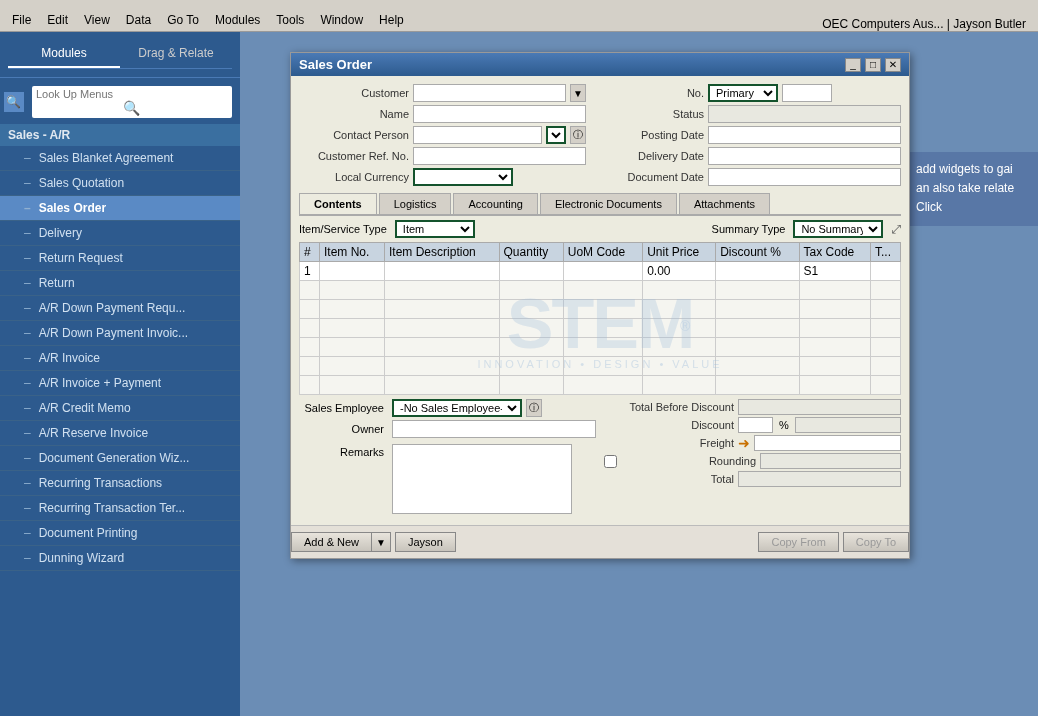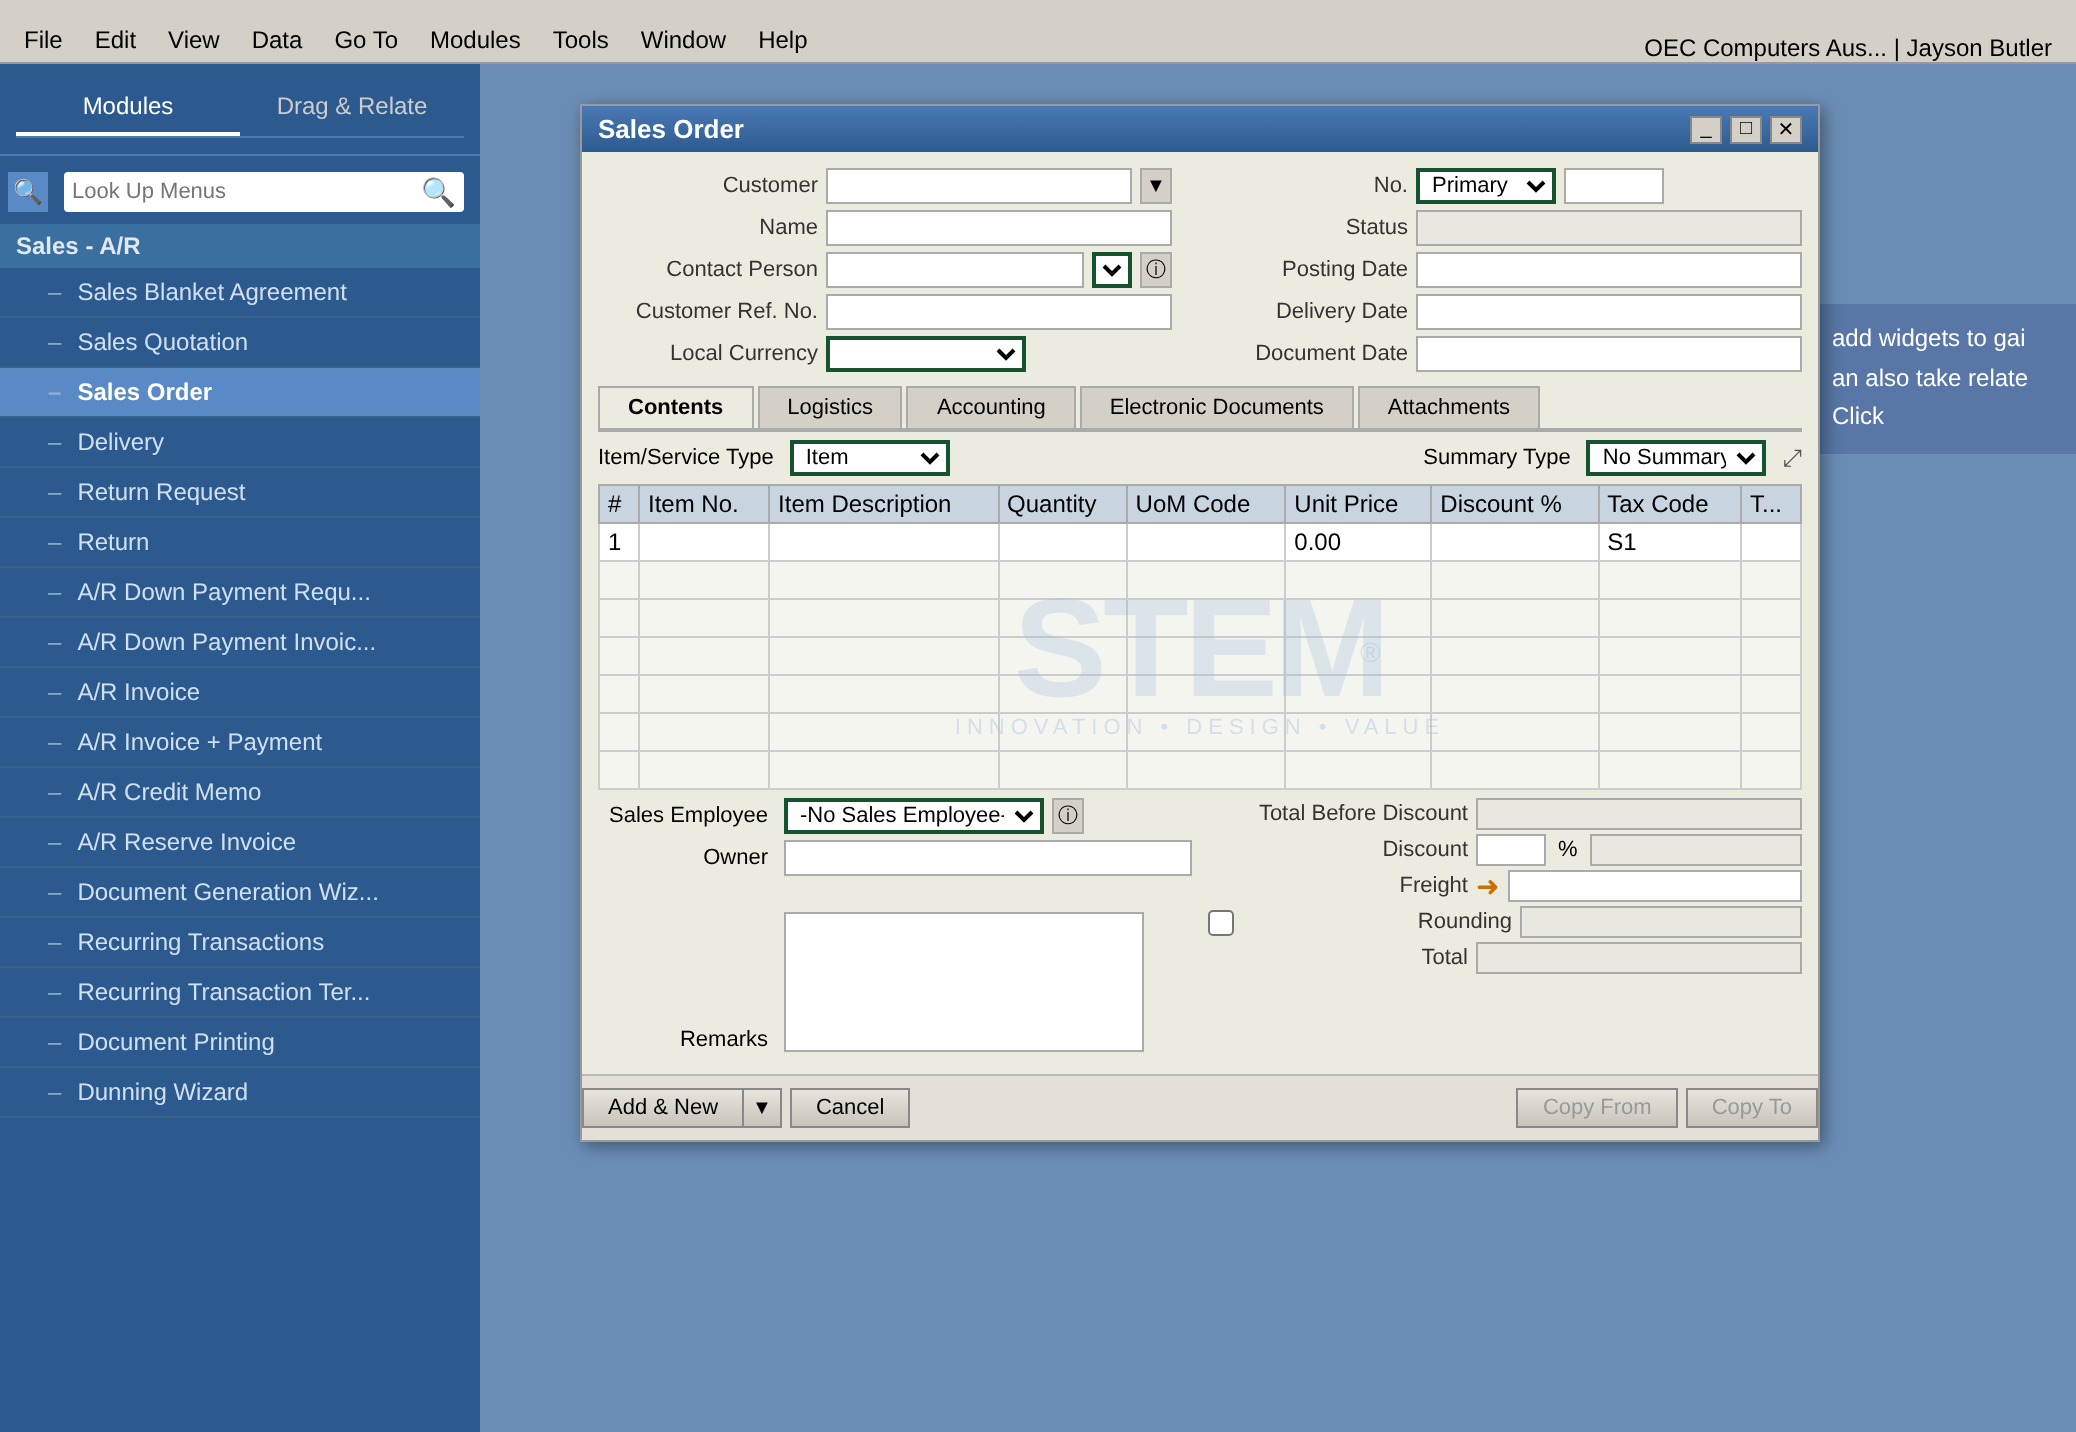--- a/index.html
+++ b/index.html
@@ -63,20 +63,21 @@
       color: #ccc;
     }
     .sidebar-tab.active { color: #fff; border-bottom: 2px solid #fff; }
     #search-box {
       display: flex;
       align-items: center;
       background: #fff;
       margin: 4px;
       border-radius: 2px;
       padding: 2px 4px;
+      flex-direction: column;
     }
     #search-box input {
       border: none;
       outline: none;
       flex: 1;
       font-size: 12px;
     }
     .search-icon { color: #666; font-size: 14px; }
     .sidebar-section-label {
       background: #3a6fa0;
@@ -668,21 +669,21 @@
               <span style="font-size:11px; width:85px; text-align:right; margin-right:4px;">Sales Employee</span>
               <select class="form-select" style="width:130px; font-size:11px;">
                 <option>-No Sales Employee-</option>
               </select>
               <div class="lookup-btn" style="font-size:10px;">ⓘ</div>
             </div>
             <div class="form-row">
               <span style="font-size:11px; width:85px; text-align:right; margin-right:4px;">Owner</span>
               <input type="text" class="form-input" style="width: 130px;">
             </div>
-            <div class="form-row" style="margin-top:18px; align-items:flex-end;">
+            <div class="form-row" style="margin-top:6px; align-items:flex-start;">
               <span style="font-size:11px; width:85px; text-align:right; margin-right:4px; padding-top:2px;">Remarks</span>
               <textarea class="remarks-textarea" style=""></textarea>
             </div>
           </div>
 
           <div id="totals-section">
             <div class="totals-row">
               <span class="totals-label">Total Before Discount</span>
               <input type="text" class="totals-value" style="width: 100px; background: rgb(232, 232, 224);">
             </div>
@@ -708,21 +709,21 @@
             </div>
           </div>
         </div>
       </div>
 
       <div id="modal-footer">
         <div class="footer-btn-group">
           <button class="footer-btn">Add &amp; New</button>
           <button class="footer-btn-dropdown">▼</button>
         </div>
-        <button class="footer-btn">Cancel</button>
+        <button class="footer-btn">Jayson</button>
         <div class="footer-spacer"></div>
         <button class="footer-btn" style="color:#999;">Copy From</button>
         <button class="footer-btn" style="color:#999;">Copy To</button>
       </div>
     </div>
 
   </div>
 </div>
 
 </body></html>

